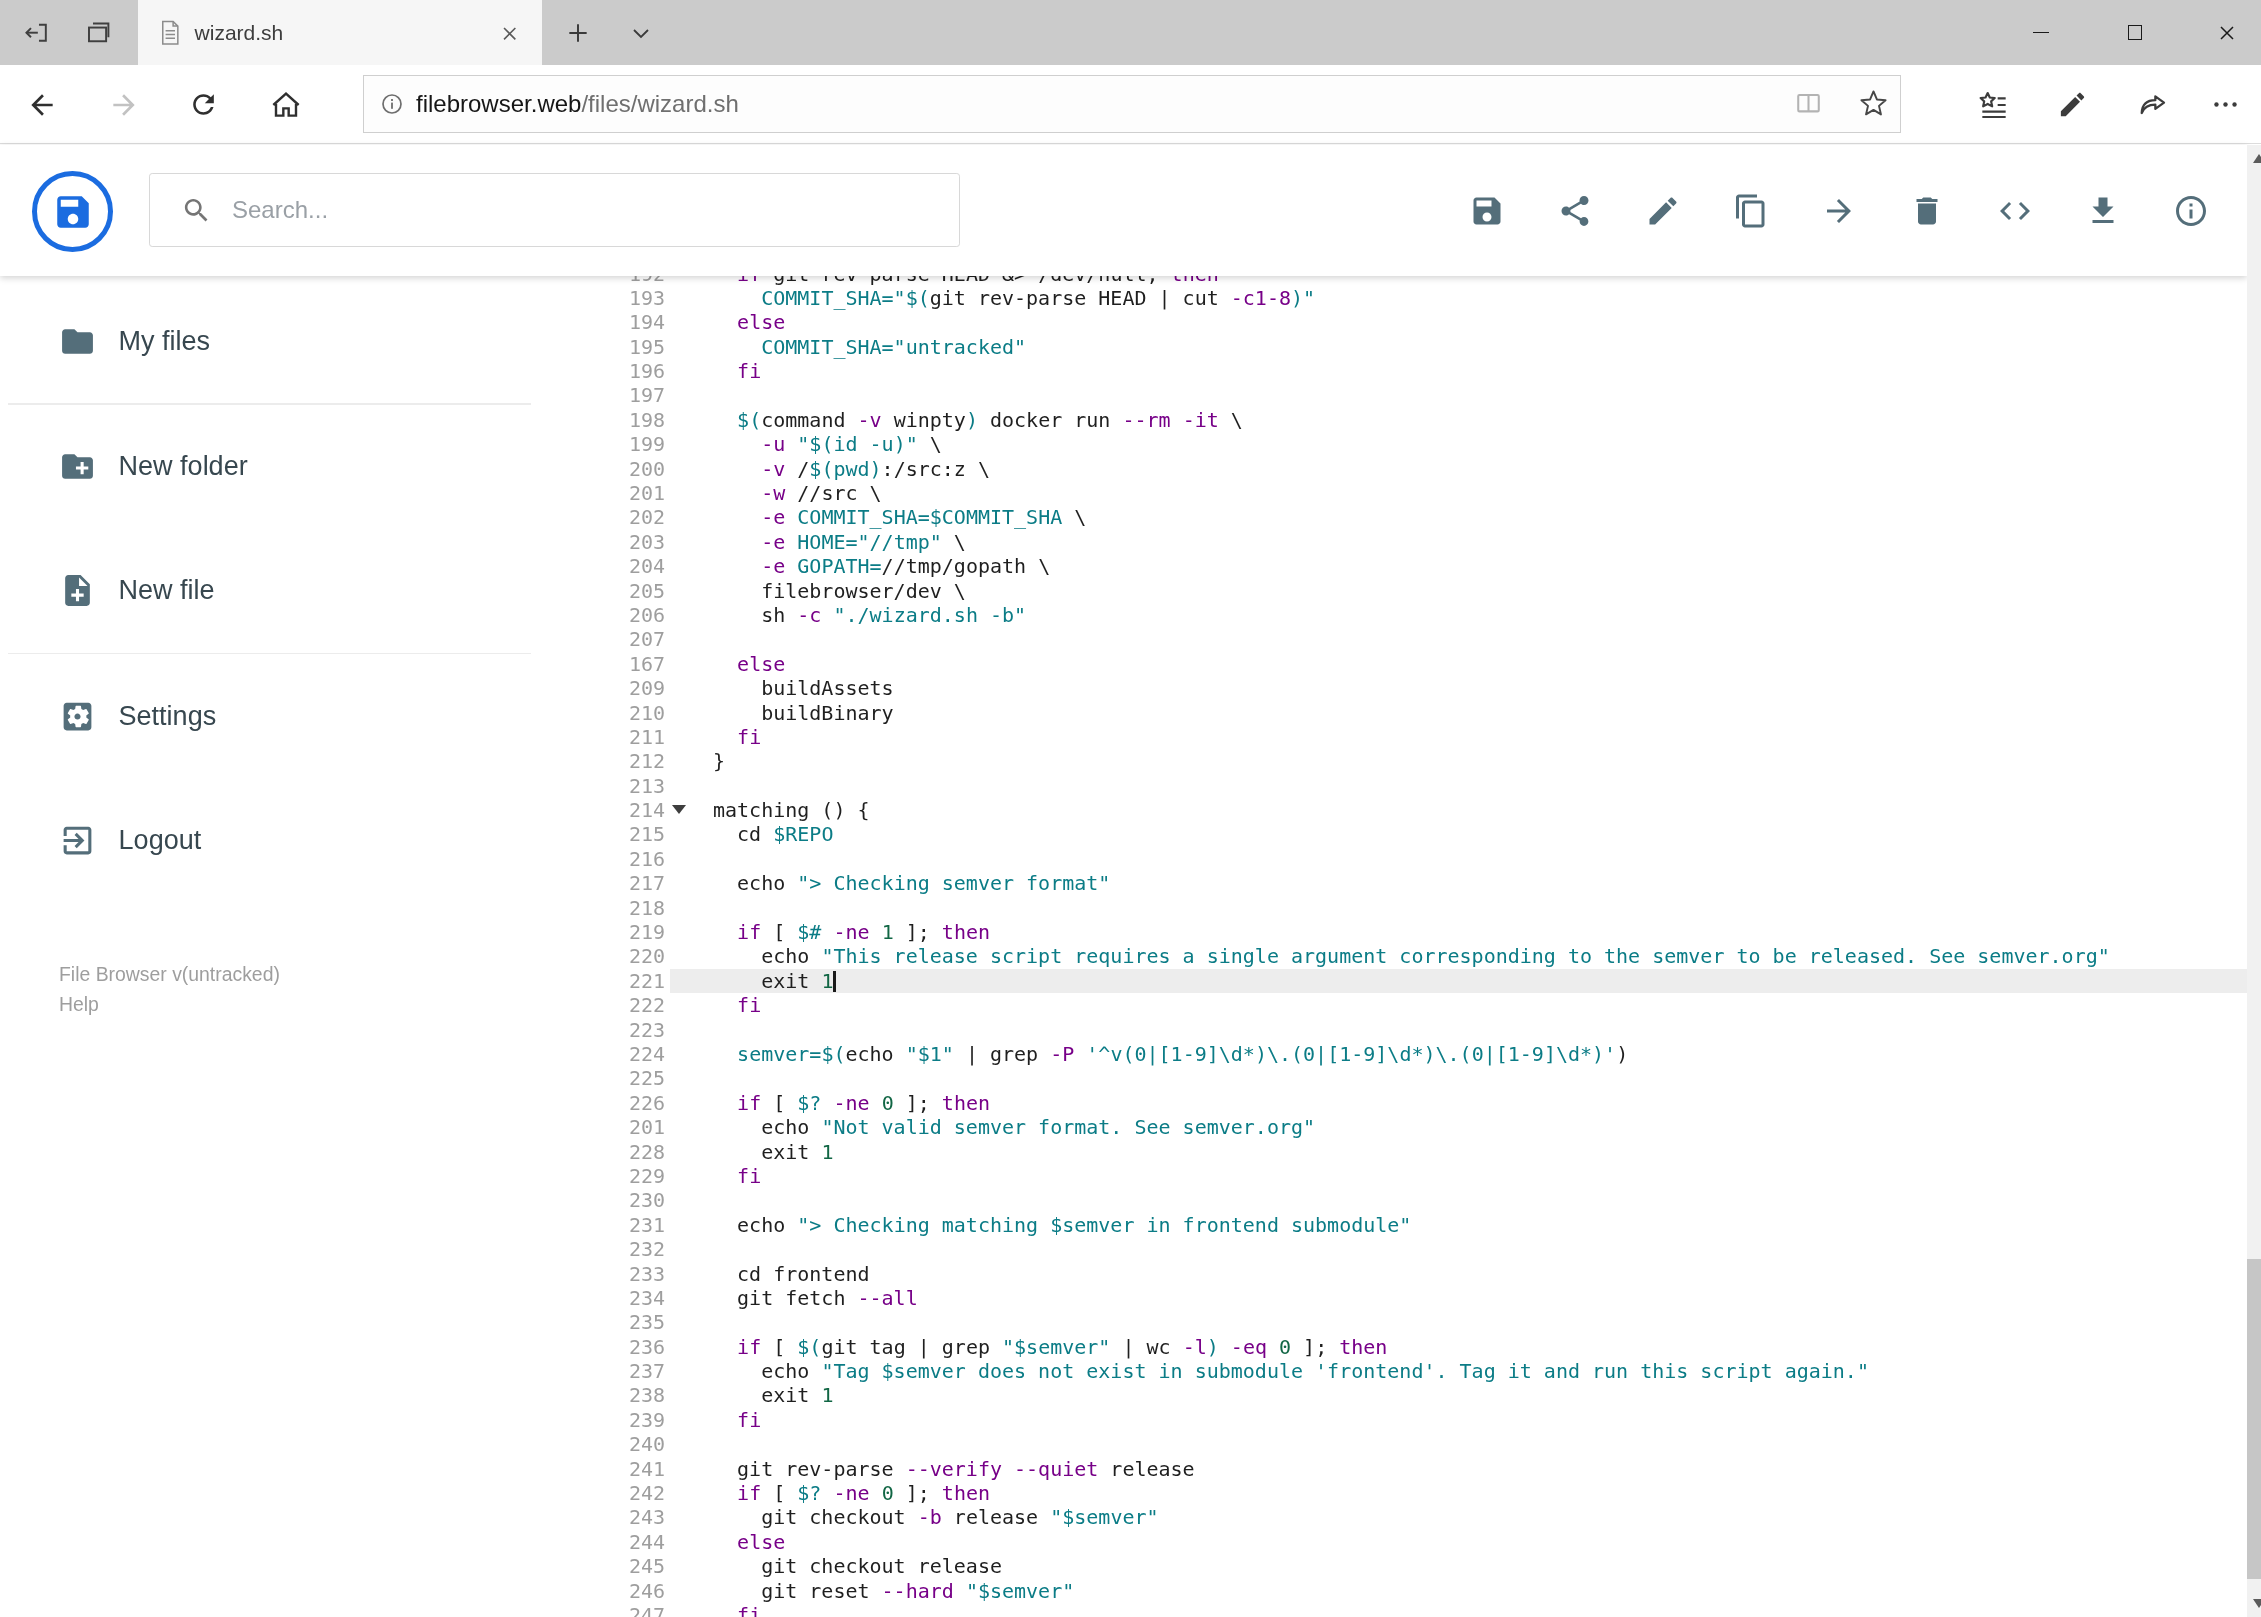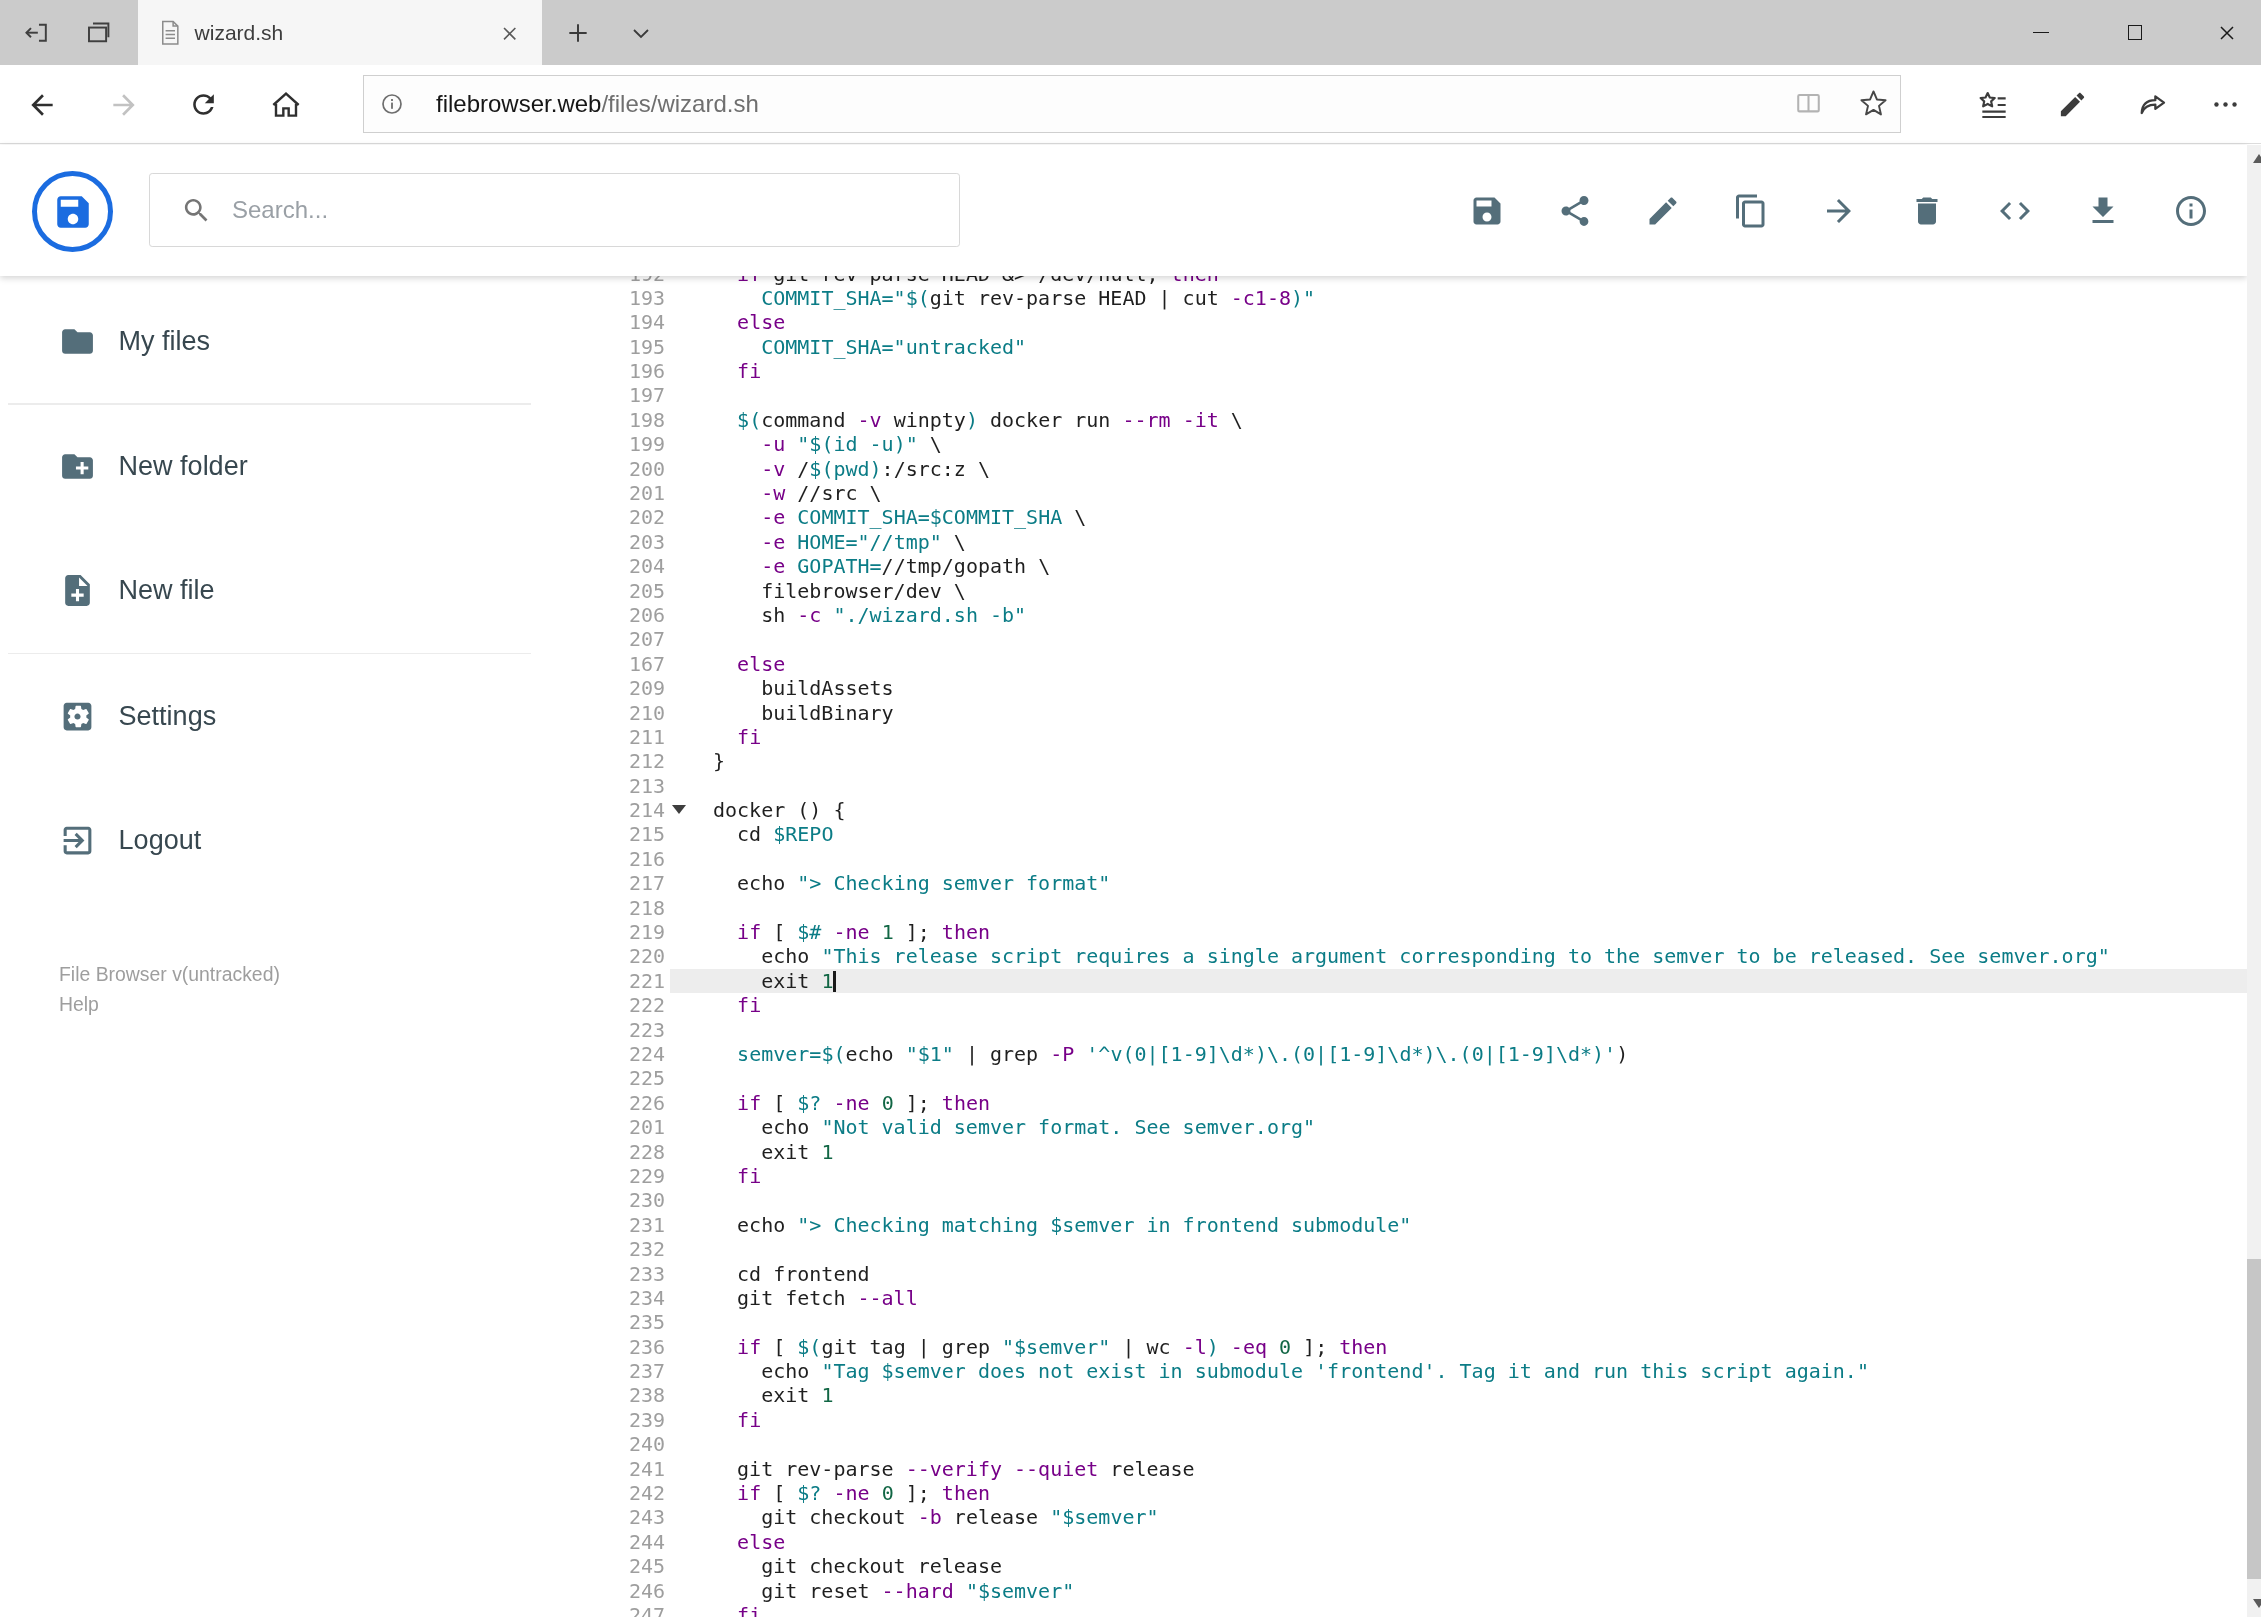--- a/index.html
+++ b/index.html
@@ -18,21 +18,21 @@
   .wbtn{position:absolute;top:0;width:68px;height:65px;display:flex;align-items:center;justify-content:center;}
   .w-min{left:2007px}.w-max{left:2101px}.w-close{left:2193px}
   .glyph-min{width:16px;height:1.6px;background:#1a1a1a;}
   .glyph-max{width:14.5px;height:14.5px;border:1.6px solid #1a1a1a;box-sizing:border-box;}
 
   
   .navbar{position:absolute;top:65px;left:0;right:0;height:78px;background:#ffffff;border-bottom:1.6px solid #dcdcdc;}
   .nbtn{position:absolute;width:37px;height:37px;top:21px;display:flex;align-items:center;justify-content:center;}
   .urlbar{position:absolute;left:363px;top:9.7px;width:1538px;height:58px;background:#fdfdfd;border:1.6px solid #cfcfcf;box-sizing:border-box;display:flex;align-items:center;}
   .url-info{margin-left:16px;width:24px;height:24px;flex:none;}
-  .url-text{margin-left:32px;font-size:24px;white-space:nowrap;}
+  .url-text{margin-left:12px;font-size:24px;white-space:nowrap;}
   .url-domain{color:#161616;}
   .url-path{color:#6f6f6f;}
   .url-right{position:absolute;right:11.3px;top:0;height:55px;display:flex;align-items:center;gap:34px;}
   .uicon{width:31px;height:31px;display:flex;align-items:center;justify-content:center;}
 
   
   .appheader{position:absolute;top:145px;left:0;right:24px;height:131px;background:#fff;z-index:6;
              box-shadow:0 2.4px 6.5px rgba(0,0,0,0.18);}
   .logo{position:absolute;left:32px;top:26px;width:81px;height:81px;border-radius:50%;
         border:5.7px solid #1b6ce0;box-sizing:border-box;display:flex;align-items:center;justify-content:center;background:#fff;}
@@ -345,21 +345,21 @@
         <div class="cline"><span class="cln">204</span><span class="cgap"></span><span class="cct"><span class="seg-p">    </span><span class="seg-k">-e</span><span class="seg-p"> </span><span class="seg-s">GOPATH=</span><span class="seg-p">//tmp/gopath \</span></span></div>
         <div class="cline"><span class="cln">205</span><span class="cgap"></span><span class="cct"><span class="seg-p">    filebrowser/dev \</span></span></div>
         <div class="cline"><span class="cln">206</span><span class="cgap"></span><span class="cct"><span class="seg-p">    sh </span><span class="seg-k">-c</span><span class="seg-p"> </span><span class="seg-s">"./wizard.sh -b"</span></span></div>
         <div class="cline"><span class="cln">207</span><span class="cgap"></span><span class="cct"></span></div>
         <div class="cline"><span class="cln">167</span><span class="cgap"></span><span class="cct"><span class="seg-p">  </span><span class="seg-k">else</span></span></div>
         <div class="cline"><span class="cln">209</span><span class="cgap"></span><span class="cct"><span class="seg-p">    buildAssets</span></span></div>
         <div class="cline"><span class="cln">210</span><span class="cgap"></span><span class="cct"><span class="seg-p">    buildBinary</span></span></div>
         <div class="cline"><span class="cln">211</span><span class="cgap"></span><span class="cct"><span class="seg-p">  </span><span class="seg-k">fi</span></span></div>
         <div class="cline"><span class="cln">212</span><span class="cgap"></span><span class="cct"><span class="seg-p">}</span></span></div>
         <div class="cline"><span class="cln">213</span><span class="cgap"></span><span class="cct"></span></div>
-        <div class="cline"><span class="cln">214</span><span class="cgap"><span class="cfold"></span></span><span class="cct"><span class="seg-p">docker () {</span></span></div>
+        <div class="cline"><span class="cln">214</span><span class="cgap"><span class="cfold"></span></span><span class="cct"><span class="seg-p">matching () {</span></span></div>
         <div class="cline"><span class="cln">215</span><span class="cgap"></span><span class="cct"><span class="seg-p">  cd </span><span class="seg-s">$REPO</span></span></div>
         <div class="cline"><span class="cln">216</span><span class="cgap"></span><span class="cct"></span></div>
         <div class="cline"><span class="cln">217</span><span class="cgap"></span><span class="cct"><span class="seg-p">  echo </span><span class="seg-s">"&gt; Checking semver format"</span></span></div>
         <div class="cline"><span class="cln">218</span><span class="cgap"></span><span class="cct"></span></div>
         <div class="cline"><span class="cln">219</span><span class="cgap"></span><span class="cct"><span class="seg-p">  </span><span class="seg-k">if</span><span class="seg-p"> [ </span><span class="seg-s">$#</span><span class="seg-p"> </span><span class="seg-k">-ne</span><span class="seg-p"> </span><span class="seg-n">1</span><span class="seg-p"> ]; </span><span class="seg-k">then</span></span></div>
         <div class="cline"><span class="cln">220</span><span class="cgap"></span><span class="cct"><span class="seg-p">    echo </span><span class="seg-s">"This release script requires a single argument corresponding to the semver to be released. See semver.org"</span></span></div>
         <div class="cline active"><span class="cln">221</span><span class="cgap"></span><span class="cct"><span class="seg-p">    exit </span><span class="seg-n">1</span><span class="ccursor"></span></span></div>
         <div class="cline"><span class="cln">222</span><span class="cgap"></span><span class="cct"><span class="seg-p">  </span><span class="seg-k">fi</span></span></div>
         <div class="cline"><span class="cln">223</span><span class="cgap"></span><span class="cct"></span></div>
         <div class="cline"><span class="cln">224</span><span class="cgap"></span><span class="cct"><span class="seg-p">  </span><span class="seg-s">semver=$(</span><span class="seg-p">echo </span><span class="seg-s">"$1"</span><span class="seg-p"> | grep </span><span class="seg-k">-P</span><span class="seg-p"> </span><span class="seg-s">'^v(0|[1-9]\d*)\.(0|[1-9]\d*)\.(0|[1-9]\d*)'</span><span class="seg-p">)</span></span></div>

